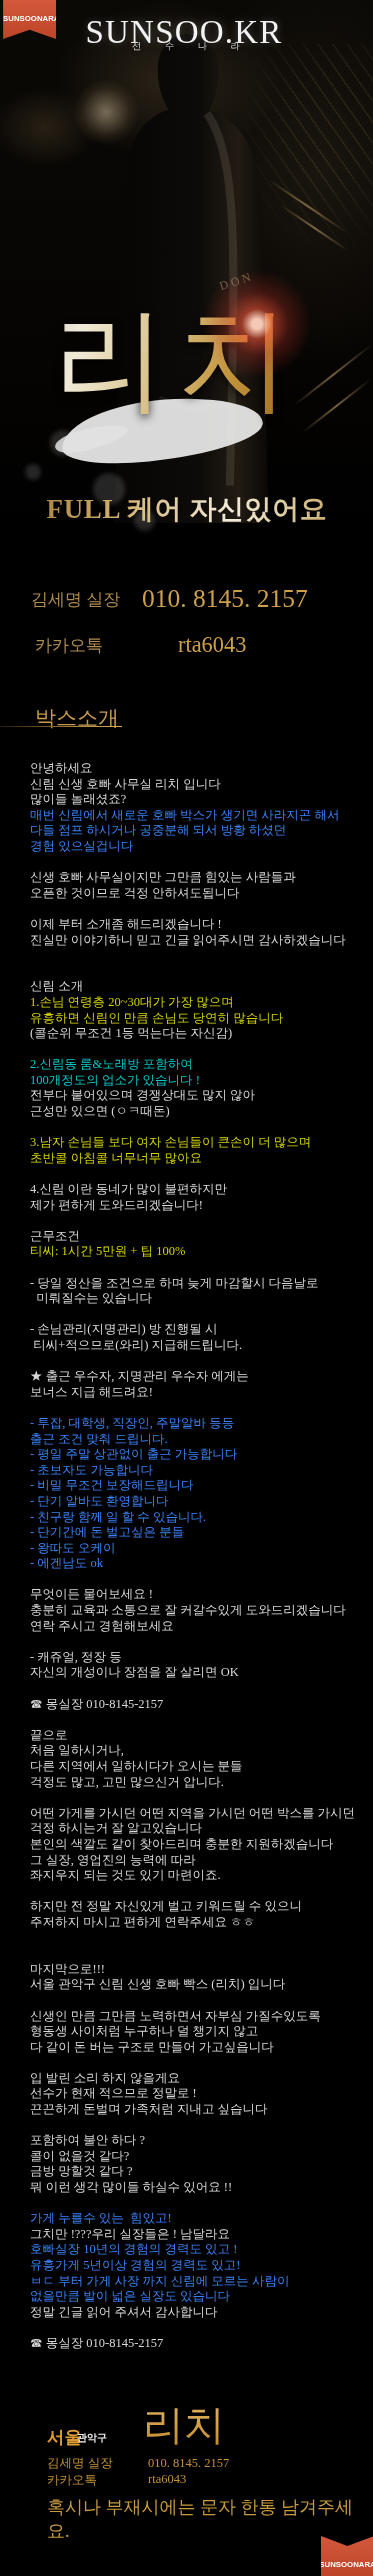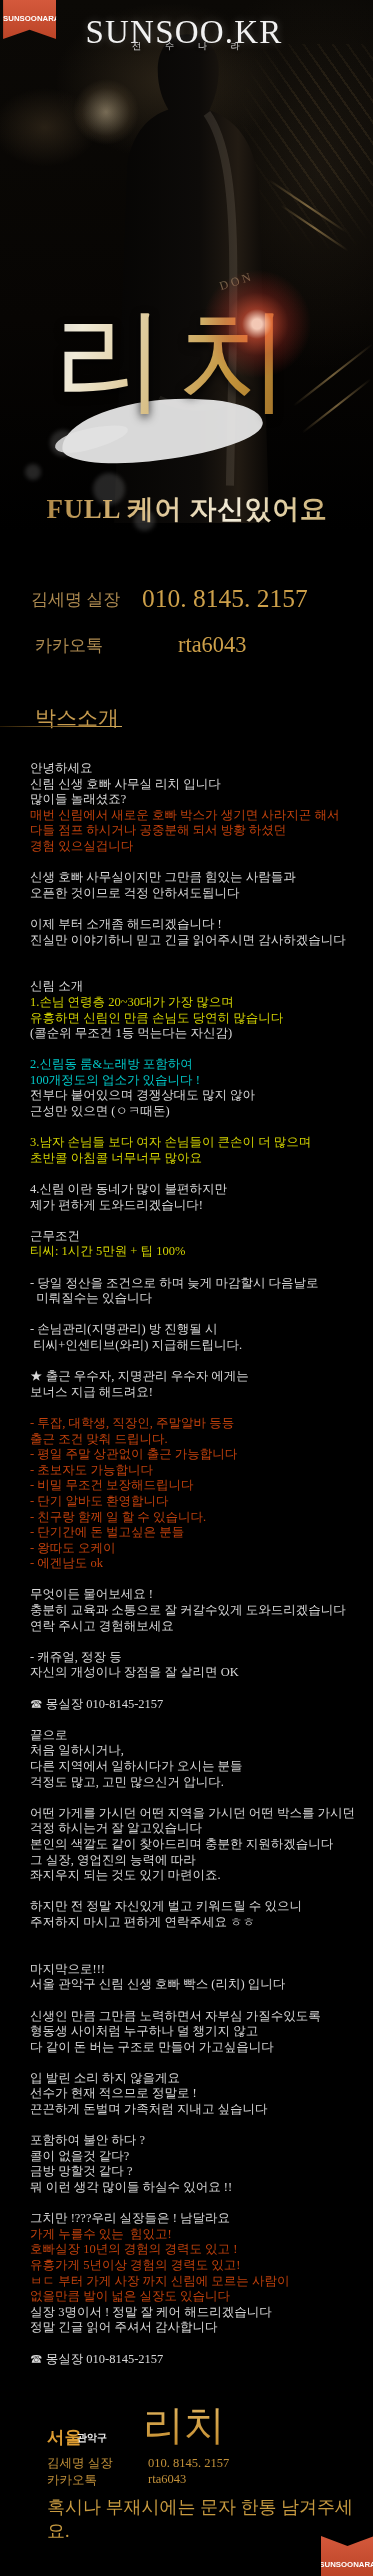--- a/index.html
+++ b/index.html
@@ -59,21 +59,21 @@
   .gvalue{position:absolute;color:#cda04a;text-shadow:0 0.6px 1.2px rgba(0,0,0,.7);}
   #phone-top{left:142px;top:584px;font-size:25.5px;}
   #kakao-top{left:178px;top:632px;font-size:22.4px;}
   
   #section-title{position:absolute;left:35px;top:704px;color:#c59a4e;font-size:21px;}
   #section-underline{position:absolute;left:0;top:726px;width:122px;height:1.2px;
                      background:linear-gradient(90deg,#241804,#b98e3f 70%,#d7ae5c);}
   
   #body-text{position:absolute;left:30px;top:761px;width:336px;}
   .line{height:15.6px;font-size:12.5px;white-space:pre;line-height:15.6px;}
-  .c-w{color:#d9d9d9}.c-g{color:#c2410c}.c-y{color:#d3d300}.c-c{color:#00c9c9}
+  .c-w{color:#d9d9d9}.c-g{color:#3b82f6}.c-y{color:#d3d300}.c-c{color:#00c9c9}
   
   #footer-logo-name{position:absolute;left:143px;top:2398px;font-size:41px;
         background:linear-gradient(180deg,#e3b865,#bd8526);-webkit-background-clip:text;background-clip:text;color:transparent;}
   #footer-logo-seoul{position:absolute;left:47px;top:2425px;font-size:17.4px;font-weight:bold;color:#dc9c32;
         font-family:Liberation Sans, sans-serif;}
   #footer-logo-district{position:absolute;left:77px;top:2431px;font-size:10px;font-weight:bold;color:#ececec;
         font-family:"Liberation Sans","DejaVu Sans",sans-serif;text-align:center;}
   .fgold{position:absolute;color:#c2913a;}
   #f-mgr{left:47px;top:2455px;font-size:12.5px;}
   #f-phone{left:148px;top:2456px;font-size:12.5px;}
@@ -165,21 +165,21 @@
       <div class="line c-w">4.신림 이란 동네가 많이 불편하지만</div>
       <div class="line c-w">제가 편하게 도와드리겠습니다!</div>
       <div class="line c-w"></div>
       <div class="line c-w">근무조건</div>
       <div class="line c-y">티씨: 1시간 5만원 + 팁 100%</div>
       <div class="line c-w"></div>
       <div class="line c-w">- 당일 정산을 조건으로 하며 늦게 마감할시 다음날로</div>
       <div class="line c-w">  미뤄질수는 있습니다</div>
       <div class="line c-w"></div>
       <div class="line c-w">- 손님관리(지명관리) 방 진행될 시</div>
-      <div class="line c-w"> 티씨+인센티브(와리) 지급해드립니다.</div>
+      <div class="line c-w"> 티씨+적으므로(와리) 지급해드립니다.</div>
       <div class="line c-w"></div>
       <div class="line c-w">★ 출근 우수자, 지명관리 우수자 에게는</div>
       <div class="line c-w">보너스 지급 해드려요!</div>
       <div class="line c-w"></div>
       <div class="line c-g">- 투잡, 대학생, 직장인, 주말알바 등등</div>
       <div class="line c-g">출근 조건 맞춰 드립니다.</div>
       <div class="line c-g">- 평일 주말 상관없이 출근 가능합니다</div>
       <div class="line c-g">- 초보자도 가능합니다</div>
       <div class="line c-g">- 비밀 무조건 보장해드립니다</div>
       <div class="line c-g">- 단기 알바도 환영합니다</div>
@@ -221,27 +221,26 @@
       <div class="line c-w"></div>
       <div class="line c-w">입 발린 소리 하지 않을게요</div>
       <div class="line c-w">선수가 현재 적으므로 정말로 !</div>
       <div class="line c-w">끈끈하게 돈벌며 가족처럼 지내고 싶습니다</div>
       <div class="line c-w"></div>
       <div class="line c-w">포함하여 불안 하다 ?</div>
       <div class="line c-w">콜이 없을것 같다?</div>
       <div class="line c-w">금방 망할것 같다 ?</div>
       <div class="line c-w">뭐 이런 생각 많이들 하실수 있어요 !!</div>
       <div class="line c-w"></div>
+      <div class="line c-g">가게 누를수 있는  힘있고!</div>
       <div class="line c-w">그치만 !???우리 실장들은 ! 남달라요</div>
-      <div class="line c-g">가게 누를수 있는  힘있고!</div>
       <div class="line c-g">호빠실장 10년의 경험의 경력도 있고 !</div>
       <div class="line c-g">유흥가게 5년이상 경험의 경력도 있고!</div>
       <div class="line c-g">ㅂㄷ 부터 가게 사장 까지 신림에 모르는 사람이</div>
       <div class="line c-g">없을만큼 발이 넓은 실장도 있습니다</div>
-      <div class="line c-w">실장 3명이서 ! 정말 잘 케어 해드리겠습니다</div>
       <div class="line c-w">정말 긴글 읽어 주셔서 감사합니다</div>
       <div class="line c-w"></div>
       <div class="line c-w">☎ 몽실장 010-8145-2157</div>
     </div>
 
   <div id="footer-logo-name">리치</div>
   <div id="footer-logo-seoul">서울</div>
   <div id="footer-logo-district">관악구</div>
 
   <div class="fgold" id="f-mgr">김세명 실장</div>

